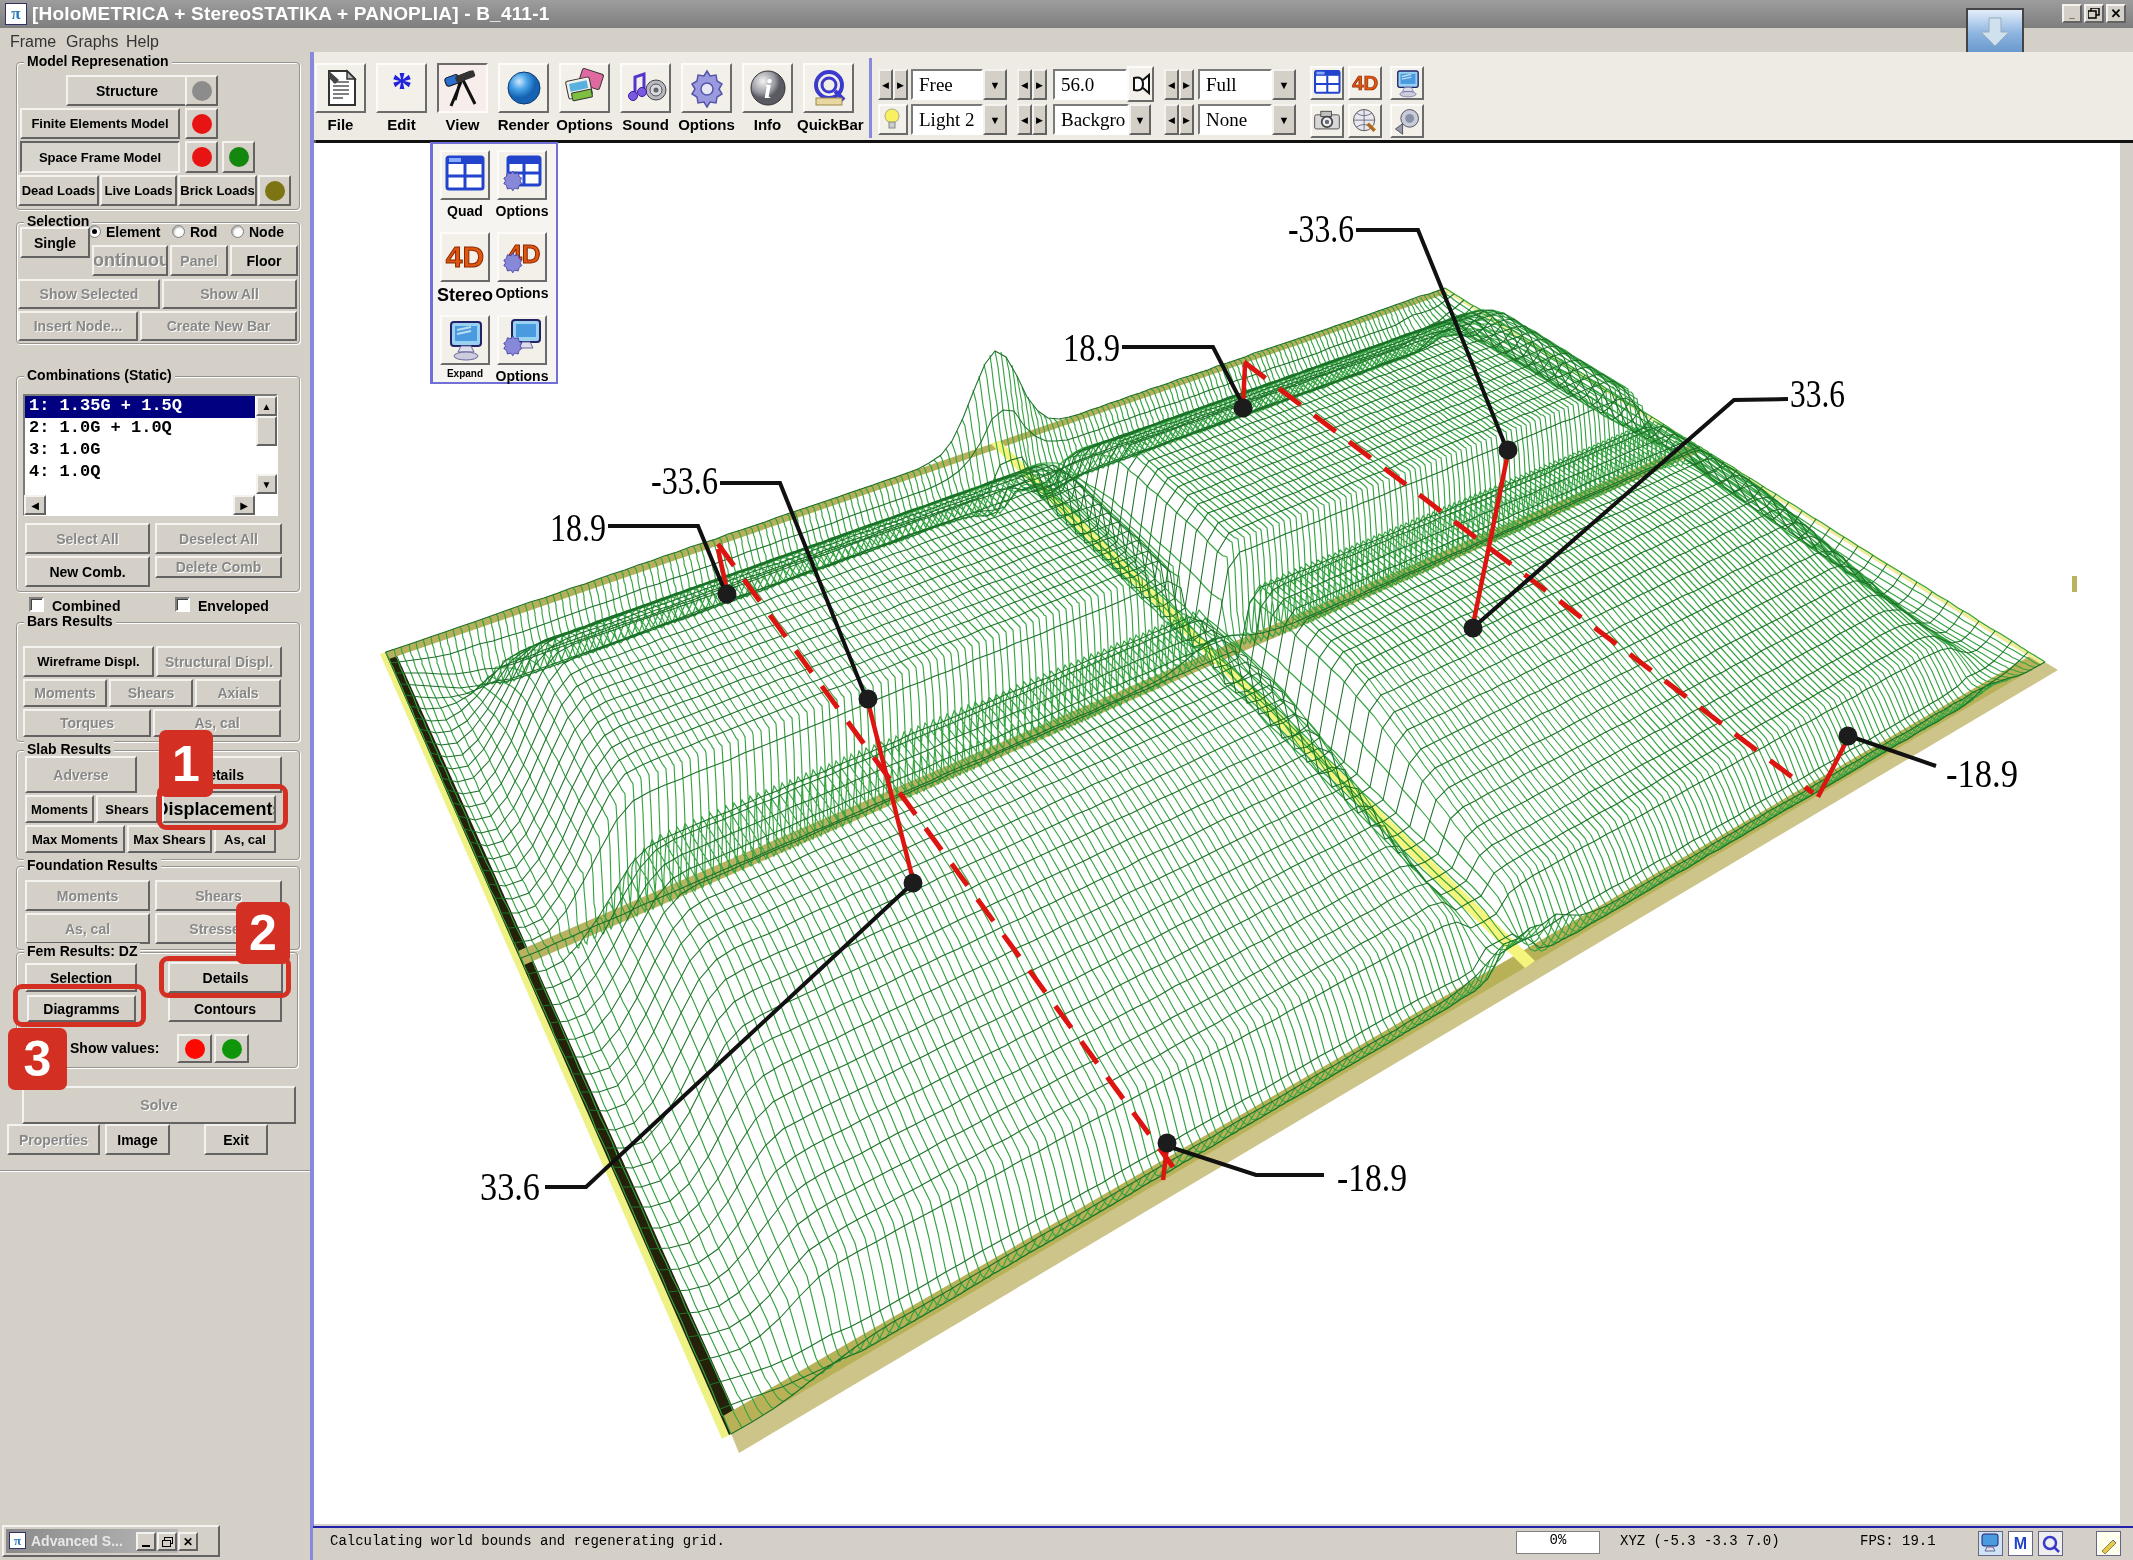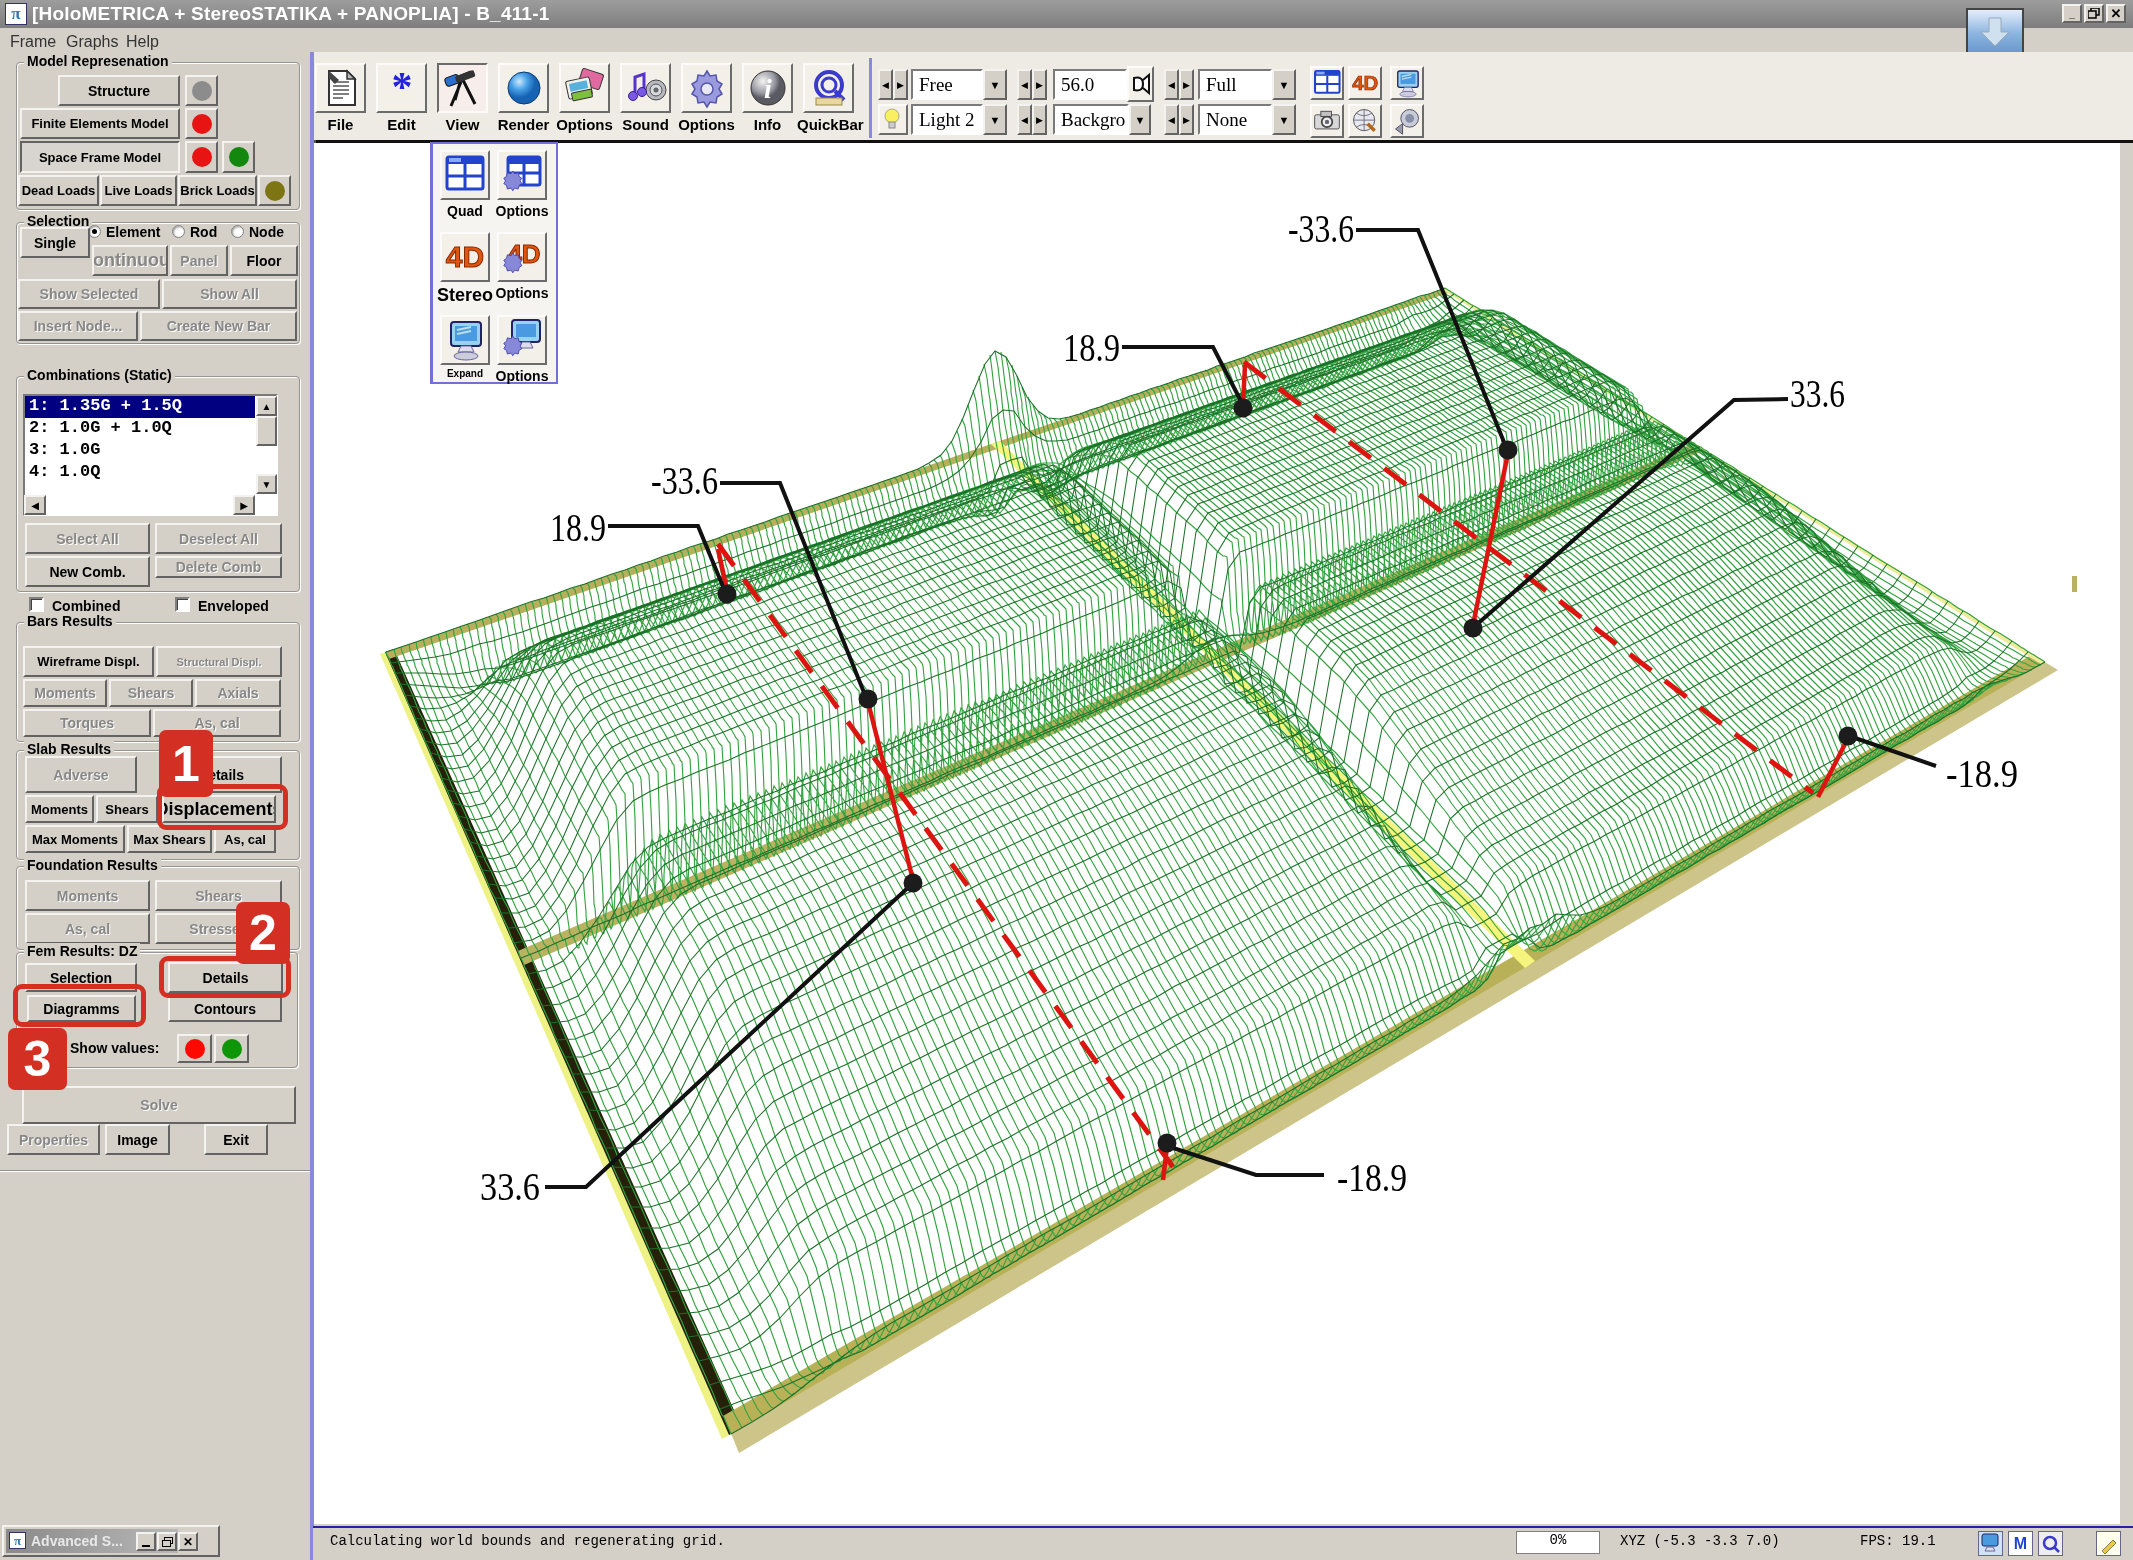--- a/index.html
+++ b/index.html
@@ -355,21 +355,21 @@
         <rect x="12" y="2" width="28" height="22" rx="3" fill="#9ad0f0" stroke="#226" stroke-width="2"></rect>
         <rect x="16" y="6" width="20" height="13" fill="#4a9ae0"></rect>
         <path d="M22 24 h8 l3 6 h-14 z" fill="#dde" stroke="#669"></path>
         <path fill="#8888d8" stroke="#4444aa" d="M12 0l2 3 4-1 1 4 3 2-2 3 2 3-3 2-1 4-4-1-2 3-2-3-4 1-1-4-3-2 2-3-2-3 3-2 1-4 4 1z" transform="translate(2,18) scale(0.9)"></path>
       </svg>
     </div>
   </div>
 <div class="tlbl" style="left:489px;top:368px;width:66px;font-size:14px">Options</div>
 <div class="grp" style="left:16px;top:62px;width:284px;height:148px"></div>
 <div class="leg" style="left:24px;top:53px">Model Represenation</div>
-<div class="btn " style="left:58px;top:75px;width:122px;height:31px">Structure</div>
+<div class="btn " style="left:66px;top:75px;width:122px;height:31px">Structure</div>
 <div class="btn" style="left:185px;top:75px;width:33px;height:31px">
     <div class="circ" style="position:relative;width:20px;height:20px;background:#8c8c8c"></div>
   </div>
 <div class="btn " style="left:20px;top:108px;width:160px;height:31px;font-size:13px">Finite Elements Model</div>
 <div class="btn" style="left:185px;top:108px;width:33px;height:31px">
     <div class="circ" style="position:relative;width:20px;height:20px;background:#e81414"></div>
   </div>
 <div class="btn press" style="left:20px;top:141px;width:160px;height:32px;font-size:13px">Space Frame Model</div>
 <div class="btn" style="left:185px;top:141px;width:33px;height:32px">
     <div class="circ" style="position:relative;width:20px;height:20px;background:#e81414"></div>
@@ -415,21 +415,21 @@
 <div class="btn dis" style="left:155px;top:523px;width:127px;height:31px">Deselect All</div>
 <div class="btn " style="left:25px;top:556px;width:125px;height:31px">New Comb.</div>
 <div class="btn dis" style="left:155px;top:556px;width:127px;height:22px">Delete Comb</div>
 <div class="cb" style="left:29px;top:597px"></div>
 <div class="lbl" style="left:52px;top:598px">Combined</div>
 <div class="cb" style="left:175px;top:597px"></div>
 <div class="lbl" style="left:198px;top:598px">Enveloped</div>
 <div class="grp" style="left:16px;top:622px;width:284px;height:120px"></div>
 <div class="leg" style="left:24px;top:613px">Bars Results</div>
 <div class="btn " style="left:23px;top:646px;width:131px;height:31px;font-size:13px">Wireframe Displ.</div>
-<div class="btn dis" style="left:156px;top:646px;width:126px;height:31px;font-size:11px">Structural Displ.</div>
+<div class="btn dis" style="left:156px;top:646px;width:126px;height:31px;font-size:14px">Structural Displ.</div>
 <div class="btn dis" style="left:23px;top:679px;width:84px;height:28px">Moments</div>
 <div class="btn dis" style="left:109px;top:679px;width:84px;height:28px">Shears</div>
 <div class="btn dis" style="left:195px;top:679px;width:86px;height:28px">Axials</div>
 <div class="btn dis" style="left:23px;top:709px;width:128px;height:28px">Torques</div>
 <div class="btn dis" style="left:153px;top:709px;width:128px;height:28px">As, cal</div>
 <div class="grp" style="left:16px;top:750px;width:284px;height:110px"></div>
 <div class="leg" style="left:24px;top:741px">Slab Results</div>
 <div class="btn dis" style="left:25px;top:756px;width:112px;height:37px">Adverse</div>
 <div class="btn " style="left:160px;top:756px;width:122px;height:37px">Details</div>
 <div class="btn " style="left:25px;top:795px;width:69px;height:28px;font-size:13px">Moments</div>

